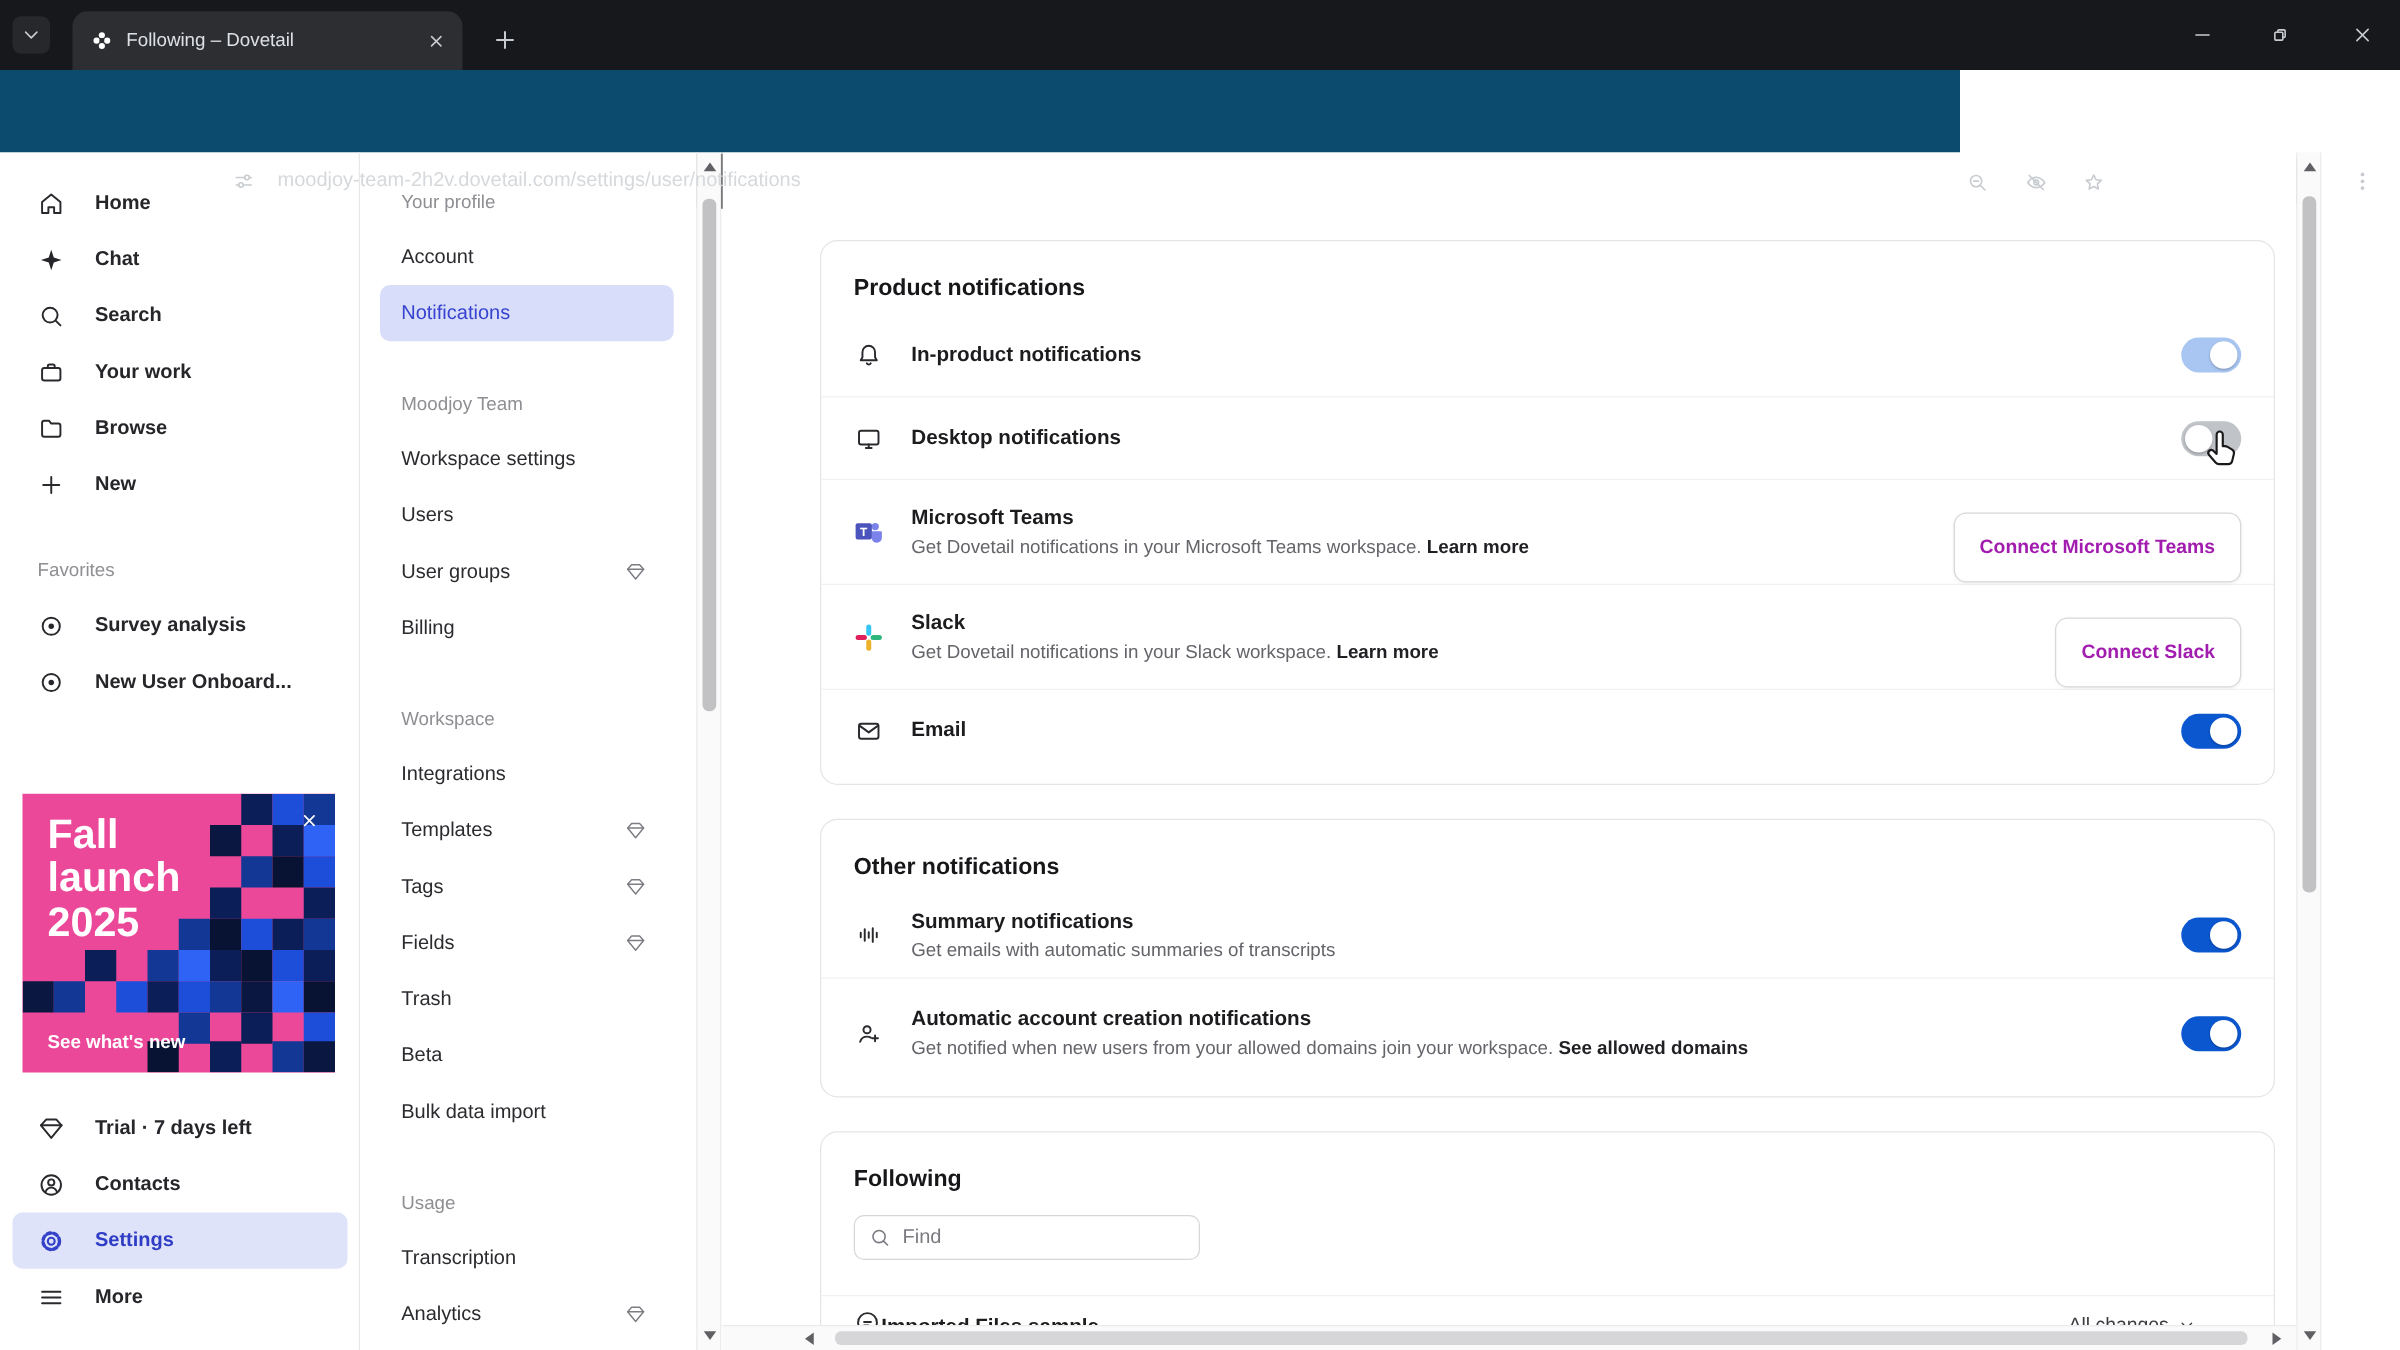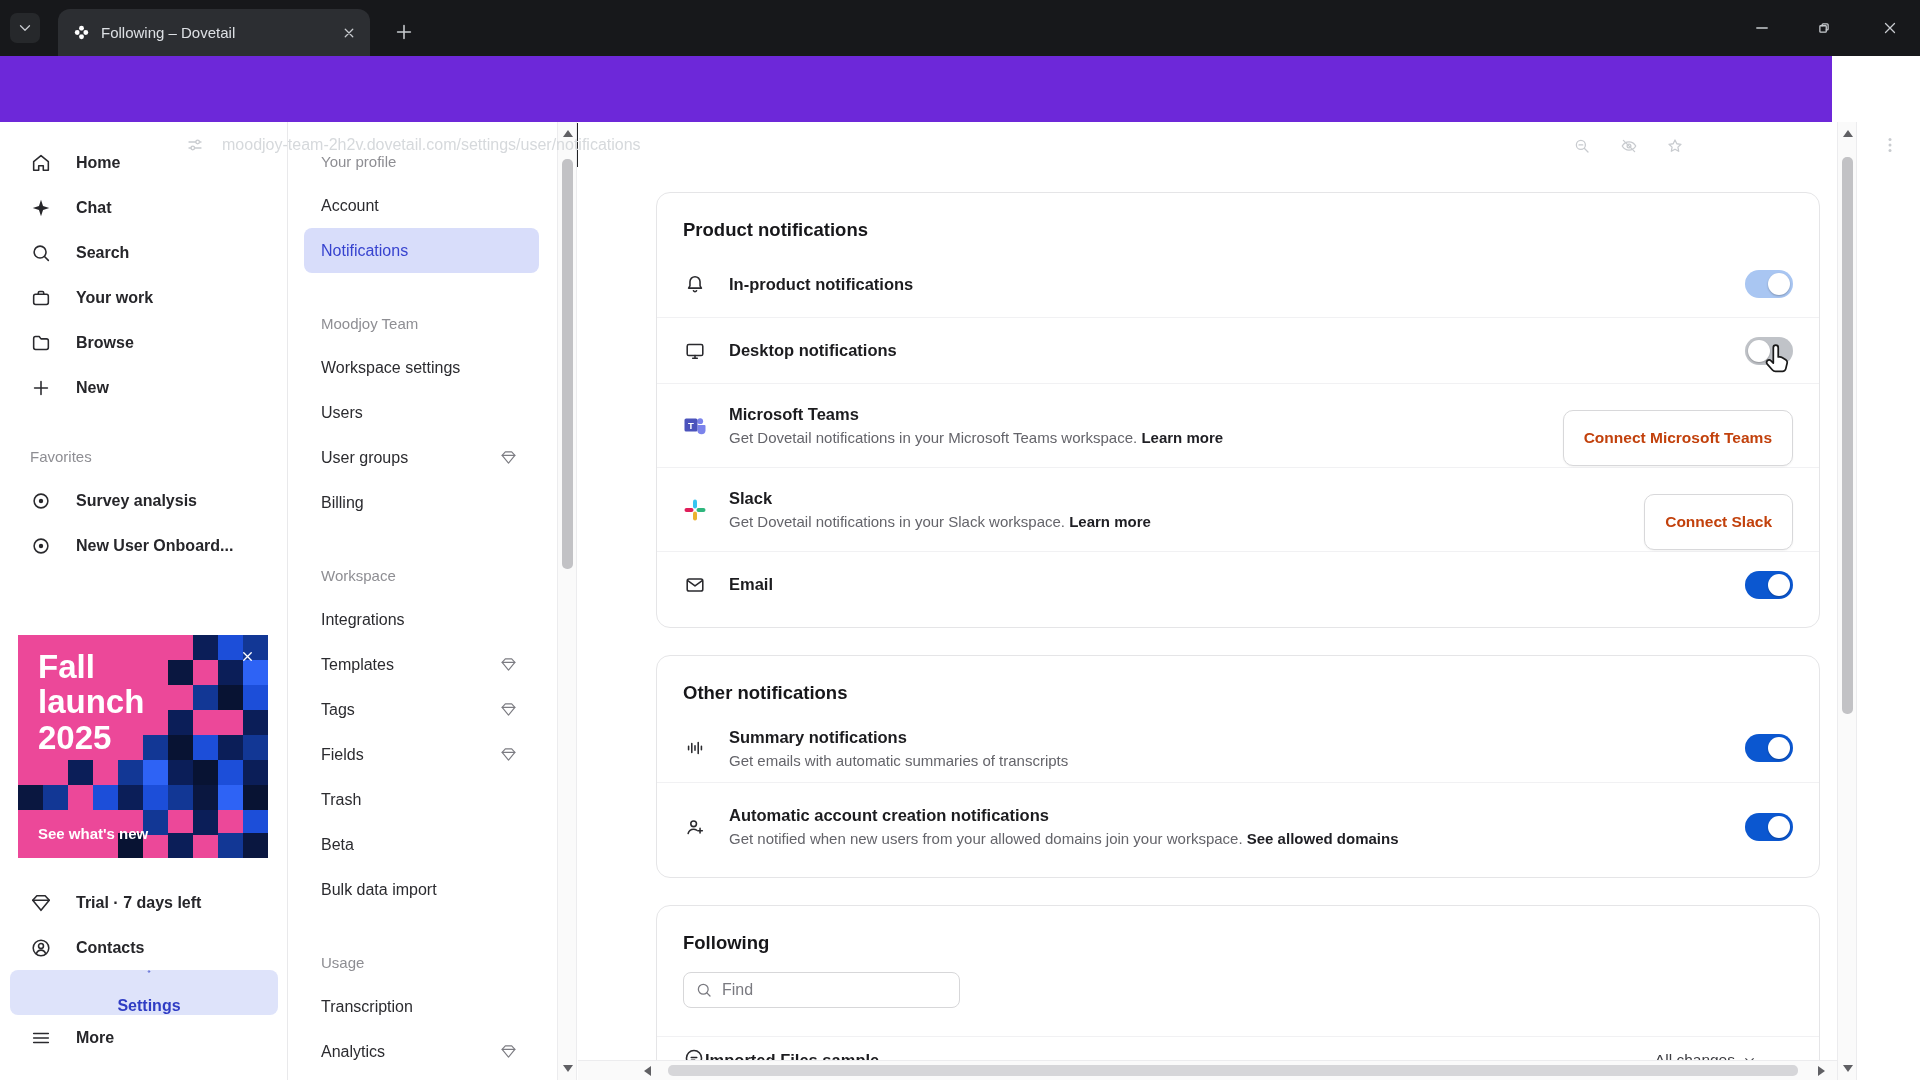--- a/index.html
+++ b/index.html
@@ -7,33 +7,33 @@
     font-family:"Liberation Sans", sans-serif; color:#1f1f23; }
   #screen { position:relative; width:1920px; height:1080px; }
   .abs { position:absolute; }
 
   
   #tabstrip { left:0; top:0; width:1920px; height:56px; background:#17181b; }
   .chrome-btn { position:absolute; display:flex; align-items:center; justify-content:center; }
   #tab { position:absolute; left:58px; top:9px; width:312px; height:47px; background:#2c2e32;
     border-radius:12px 12px 0 0; display:flex; align-items:center; padding:0 12px 0 14px; gap:10px; }
   #tab .tabtitle { font-size:15px; color:#dde0e4; flex:1; white-space:nowrap; overflow:hidden; text-overflow:ellipsis; }
-  #toolbar { left:0; top:56px; width:1832px; height:66px; background:#6d28d9;text-align:right; }
+  #toolbar { left:0; top:56px; width:1568px; height:66px; background:#0c4a6e;text-align:right; }
   #omnibox { position:absolute; left:168px; top:67px; width:1534px; height:44px; border-radius:22px; background:#202225; }
   #urltext { position:absolute; left:222px; top:67px; height:44px; line-height:44px; font-size:16px; color:#d6d9dc; }
   #incognito-chip { position:absolute; left:1732px; top:70px; height:38px; border-radius:19px;
     background:#3d3f43; display:flex; align-items:center; gap:9px; padding:0 16px; }
   #incognito-chip span { font-size:15px; color:#e8eaec; }
 
   
   #sidebar { left:0; top:122px; width:288px; height:958px; background:#fff; border-right:1px solid #e9e9eb; }
   .sb-list { padding-top:18px; }
   .sb-item { height:45px; display:flex; align-items:center; gap:24px; padding:0 10px 0 30px;
     font-size:16px; font-weight:600; color:#26262a; }
-  .sb-item.selected { margin:0 10px; padding-left:20px; border-radius:8px; background:#dee3fa; color:#2f3cc4;flex-direction:column; }
+  .sb-item.selected { margin:0 10px; padding-left:20px; border-radius:8px; background:#dee3fa; color:#2f3cc4; }
   .sb-label { height:44px; display:flex; align-items:center; padding-left:30px; margin-top:24px;
     font-size:15px; color:#8e8e93; font-weight:400; }
   #promo { position:absolute; left:18px; top:513px; width:250px; height:223px; border-radius:0;
     overflow:hidden; background:#ec4899; }
   #promo-title { position:absolute; left:20px; top:14px; font-size:33px; line-height:1.07; font-weight:700; color:#fff; z-index:2; }
   #promo-cta { position:absolute; left:20px; bottom:16px; font-size:15px; font-weight:700; color:#fff; z-index:2; }
   #promo-close { position:absolute; right:10px; top:10px; z-index:3; width:22px; height:22px;
     display:flex; align-items:center; justify-content:center; }
   #sb-footer { position:absolute; left:0; top:758px; width:288px; }
 
@@ -64,21 +64,21 @@
   .rows { margin-top:8px; }
   .row { display:flex; align-items:center; padding:0 26px; min-height:66px; }
   .row.tall { min-height:84px; }
   .row + .row { border-top:1px solid #f1f1f3; }
   .row .ric { width:24px; margin-right:22px; display:flex; align-items:center; justify-content:center; flex:none; }
   .rtitle { font-size:16.5px; font-weight:600; color:#1c1c1f; }
   .rdesc { font-size:15px; color:#64646a; margin-top:5px; }
   .rlink { font-weight:600; color:#1f1f24; }
   .rctrl { margin-left:auto; display:flex; align-items:center; }
   .btn { height:56px; padding:0 20px; border:1px solid #d8d8da; border-radius:10px; background:#fff;
-    font-family:"Liberation Sans",sans-serif; font-size:15.5px; font-weight:600; color:#c2410c;
+    font-family:"Liberation Sans",sans-serif; font-size:15.5px; font-weight:600; color:#a21caf;
     box-shadow:0 1px 2px rgba(0,0,0,.05);margin-top:24px; }
   .toggle { width:48px; height:28px; border-radius:14px; position:relative; display:inline-block; flex:none; }
   .toggle .knob { position:absolute; top:3px; width:22px; height:22px; border-radius:50%; background:#fff;
     box-shadow:0 1px 2px rgba(0,0,0,.25); }
   .toggle.on { background:#0b57d0; } .toggle.on .knob { right:3px; }
   .toggle.onlight { background:#a9c6f2; } .toggle.onlight .knob { right:3px; }
   .toggle.off { background:#c0c3c8; } .toggle.off .knob { left:3px; }
   #findbox { margin:16px 0 0 26px; width:277px; height:36px; border:1px solid #d7d7d9; border-radius:8px;
     display:flex; align-items:center; gap:9px; padding:0 11px; }
   #findbox input { border:0; outline:0; flex:1; font-family:"Liberation Sans",sans-serif; font-size:16px; color:#333; background:transparent; }

